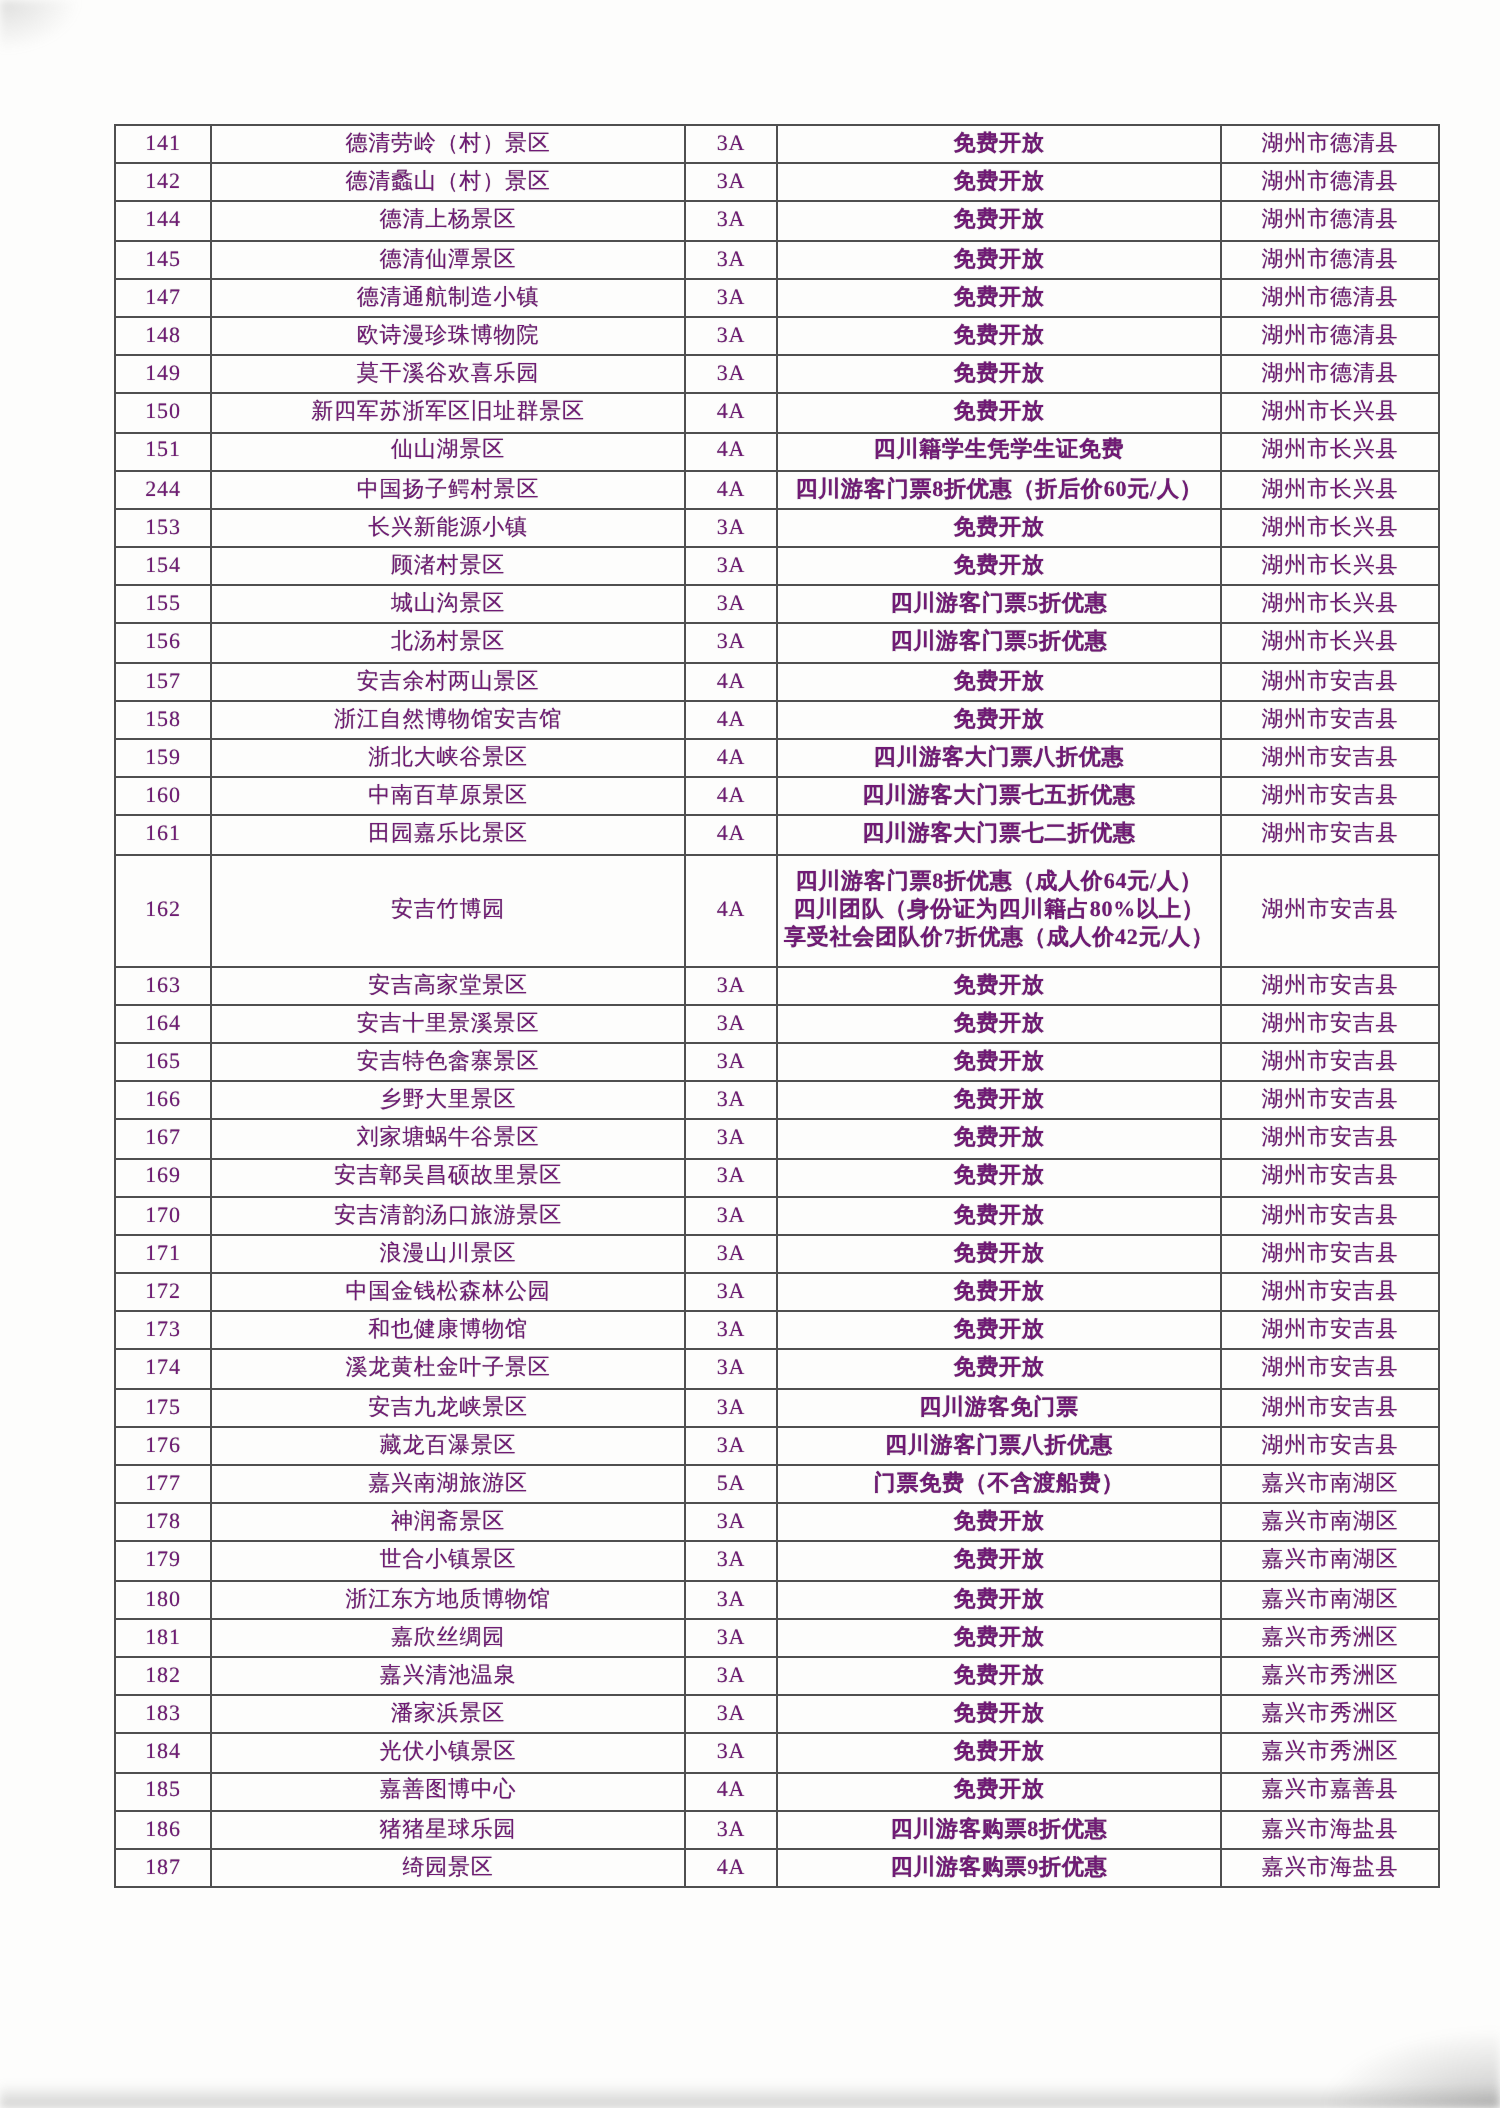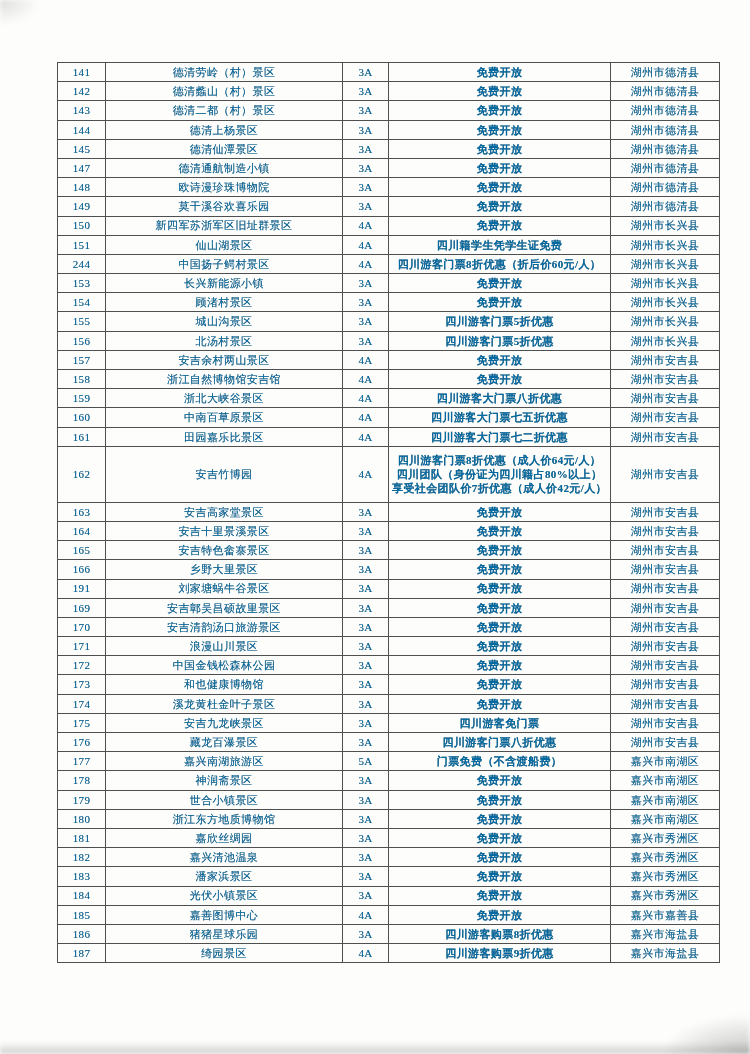--- a/index.html
+++ b/index.html
@@ -7,21 +7,21 @@
     padding: 0;
     background: #ffffff;
   }
   .page {
     position: relative;
     width: 750px;
     height: 1054px;
     background: #fdfdfc;
     overflow: hidden;
     font-family: "Liberation Serif", "DejaVu Serif", serif;
-    color: #0369a1;
+    color: #701a75;
   }
   
   .scan-shadow-bottom {
     position: absolute;
     left: 0; right: 0; bottom: 0;
     height: 12px;
     background: linear-gradient(to bottom, rgba(120,120,120,0) 0%, rgba(120,120,120,0.35) 100%);
     filter: blur(2px);
   }
   .scan-shadow-corner {
@@ -90,27 +90,20 @@
           <td class="loc-cell">湖州市德清县</td>
         </tr>
         <tr class="t-row">
           <td class="no-cell">142</td>
           <td class="name-cell">德清蠡山（村）景区</td>
           <td class="grade-cell">3A</td>
           <td class="offer-cell">免费开放</td>
           <td class="loc-cell">湖州市德清县</td>
         </tr>
         <tr class="t-row">
-          <td class="no-cell">143</td>
-          <td class="name-cell">德清二都（村）景区</td>
-          <td class="grade-cell">3A</td>
-          <td class="offer-cell">免费开放</td>
-          <td class="loc-cell">湖州市德清县</td>
-        </tr>
-        <tr class="t-row">
           <td class="no-cell">144</td>
           <td class="name-cell">德清上杨景区</td>
           <td class="grade-cell">3A</td>
           <td class="offer-cell">免费开放</td>
           <td class="loc-cell">湖州市德清县</td>
         </tr>
         <tr class="t-row">
           <td class="no-cell">145</td>
           <td class="name-cell">德清仙潭景区</td>
           <td class="grade-cell">3A</td>
@@ -252,21 +245,21 @@
           <td class="loc-cell">湖州市安吉县</td>
         </tr>
         <tr class="t-row">
           <td class="no-cell">166</td>
           <td class="name-cell">乡野大里景区</td>
           <td class="grade-cell">3A</td>
           <td class="offer-cell">免费开放</td>
           <td class="loc-cell">湖州市安吉县</td>
         </tr>
         <tr class="t-row">
-          <td class="no-cell">191</td>
+          <td class="no-cell">167</td>
           <td class="name-cell">刘家塘蜗牛谷景区</td>
           <td class="grade-cell">3A</td>
           <td class="offer-cell">免费开放</td>
           <td class="loc-cell">湖州市安吉县</td>
         </tr>
         <tr class="t-row">
           <td class="no-cell">169</td>
           <td class="name-cell">安吉鄣吴昌硕故里景区</td>
           <td class="grade-cell">3A</td>
           <td class="offer-cell">免费开放</td>

